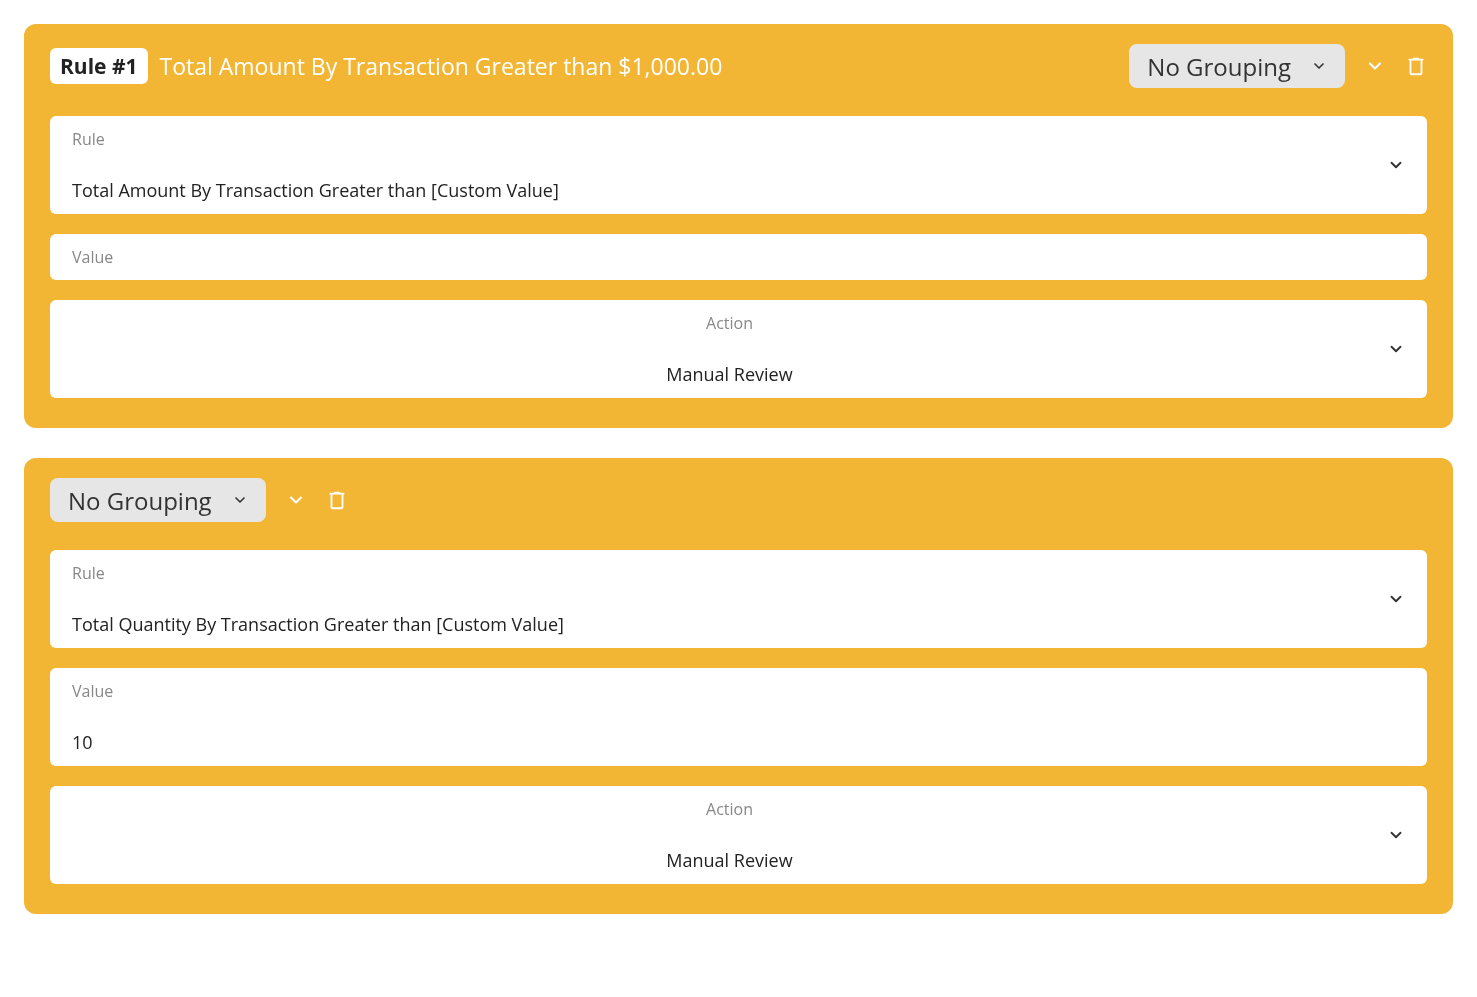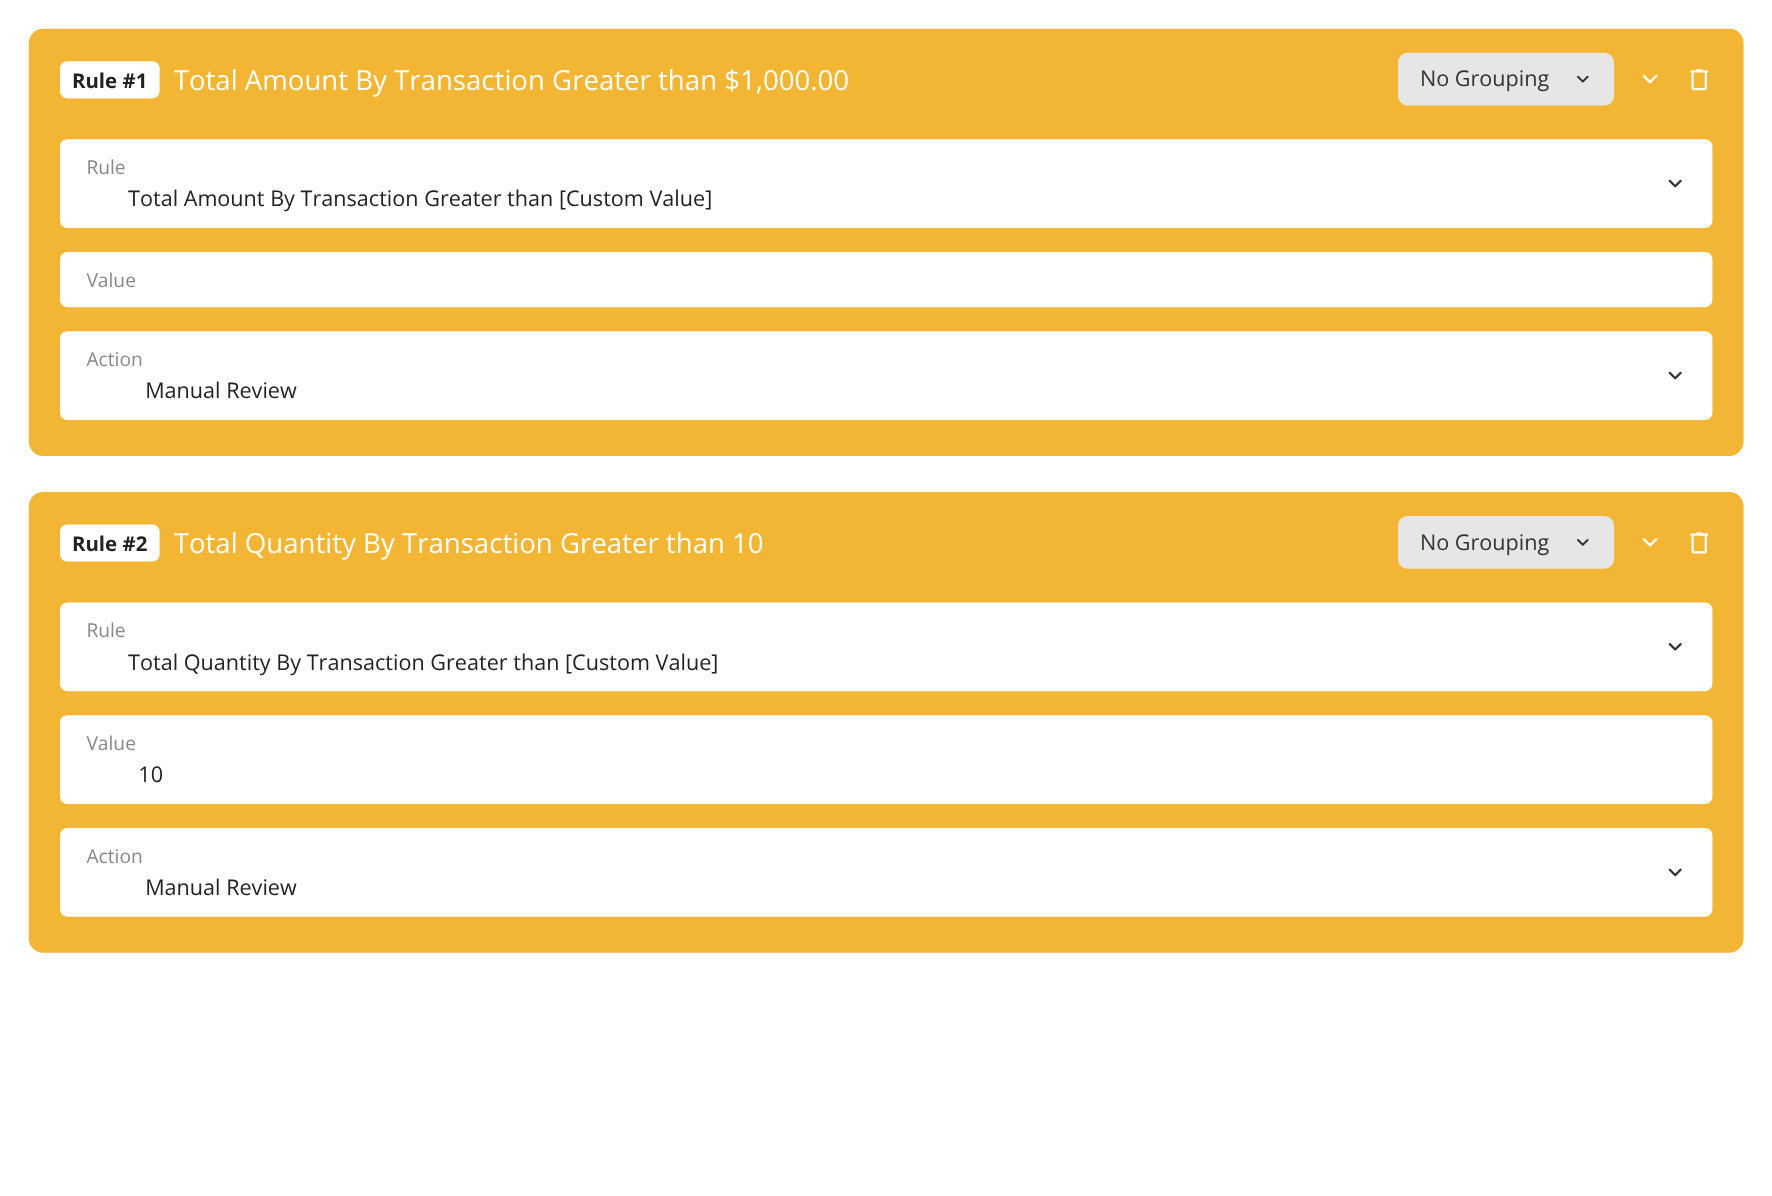--- a/index.html
+++ b/index.html
@@ -32,21 +32,21 @@
     .rule-header-left {
       display: flex;
       align-items: center;
       gap: 12px;
     }
 
     .rule-badge {
       background: #ffffff;
       color: #222222;
       font-weight: 700;
-      font-size: 17px;
+      font-size: 21px;
       padding: 4px 10px;
       border-radius: 6px;
       white-space: nowrap;
     }
 
     .rule-title {
       color: #ffffff;
       font-size: 23px;
       font-weight: 400;
     }
@@ -59,21 +59,21 @@
 
     .grouping-dropdown {
       background: #e6e6e6;
       border-radius: 8px;
       padding: 10px 18px;
       display: flex;
       align-items: center;
       gap: 20px;
       cursor: pointer;
       color: #333333;
-      font-size: 18px;
+      font-size: 24px;
       height: 44px;
     }
 
     .grouping-dropdown svg {
       width: 16px;
       height: 16px;
     }
 
     .chevron-white {
       width: 20px;
@@ -99,21 +99,21 @@
       justify-content: space-between;
     }
 
     .field-card:last-child {
       margin-bottom: 0;
       text-align: center;
     }
 
     .field-inner {
       display: flex;
-      flex-direction: row;
+      flex-direction: column;
       gap: 2px;
       flex: 1;
     }
 
     .field-label {
       color: #888888;
       font-size: 16px;
     }
 
     .field-value {
@@ -175,24 +175,20 @@
       <span class="field-value">Manual Review</span>
     </div>
     <svg class="field-chevron" viewBox="0 0 24 24" fill="none" stroke="currentColor" stroke-width="2.5" stroke-linecap="round" stroke-linejoin="round">
         <polyline points="6 9 12 15 18 9"></polyline>
       </svg>
   </div>
 </div>
 
 <div class="rule-card">
   <div class="rule-header">
-    <div class="rule-header-left">
-      <span class="rule-badge">Rule #2</span>
-      <span class="rule-title">Total Quantity By Transaction Greater than 10</span>
-    </div>
     <div class="rule-header-right">
       <div class="grouping-dropdown">
         <span>No Grouping</span>
         <svg viewBox="0 0 24 24" fill="none" stroke="currentColor" stroke-width="2.5" stroke-linecap="round" stroke-linejoin="round">
             <polyline points="6 9 12 15 18 9"></polyline>
           </svg>
       </div>
       <svg class="chevron-white" viewBox="0 0 24 24" fill="none" stroke="currentColor" stroke-width="2.5" stroke-linecap="round" stroke-linejoin="round">
           <polyline points="6 9 12 15 18 9"></polyline>
         </svg>

